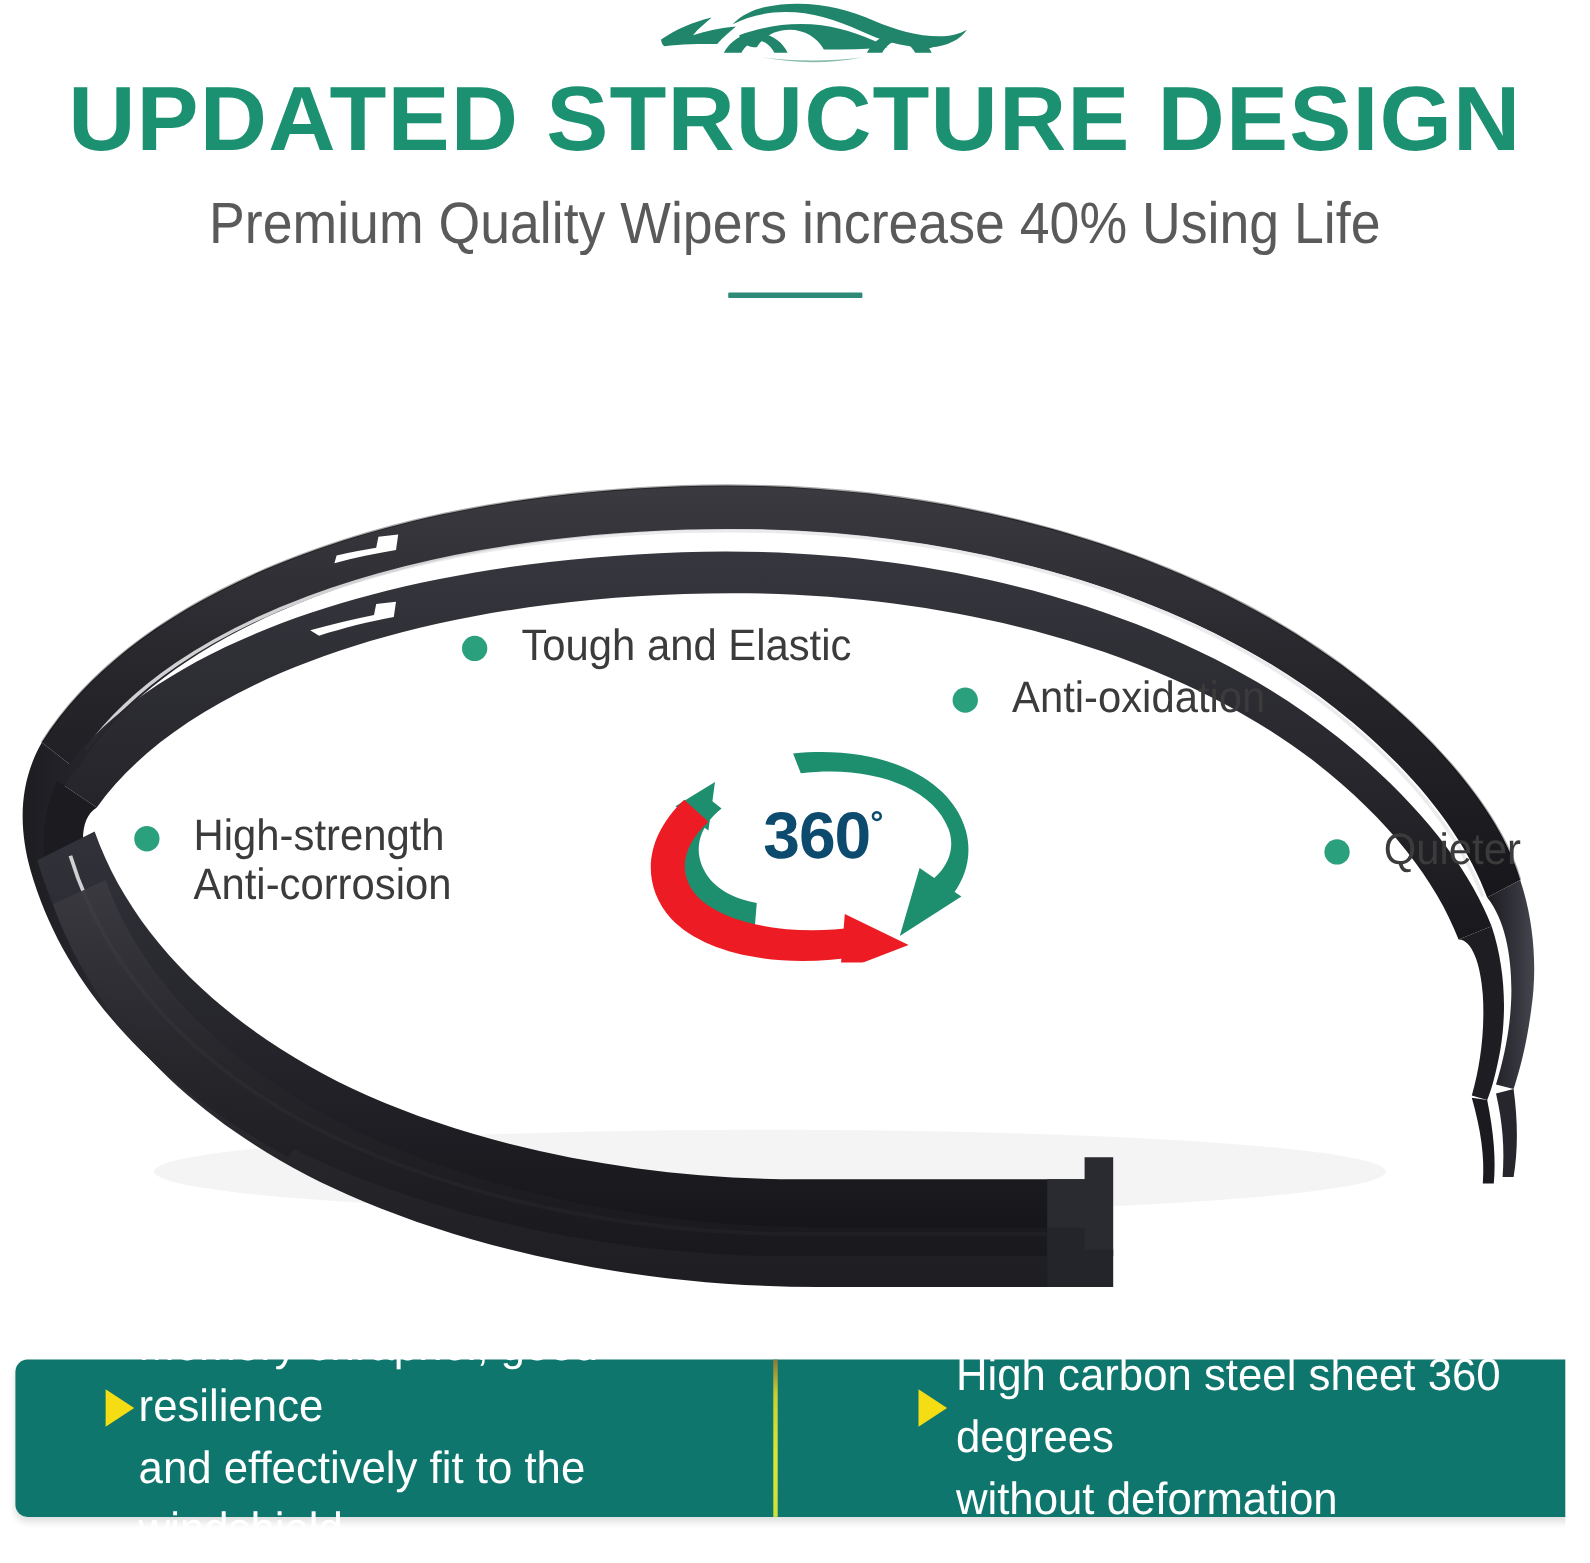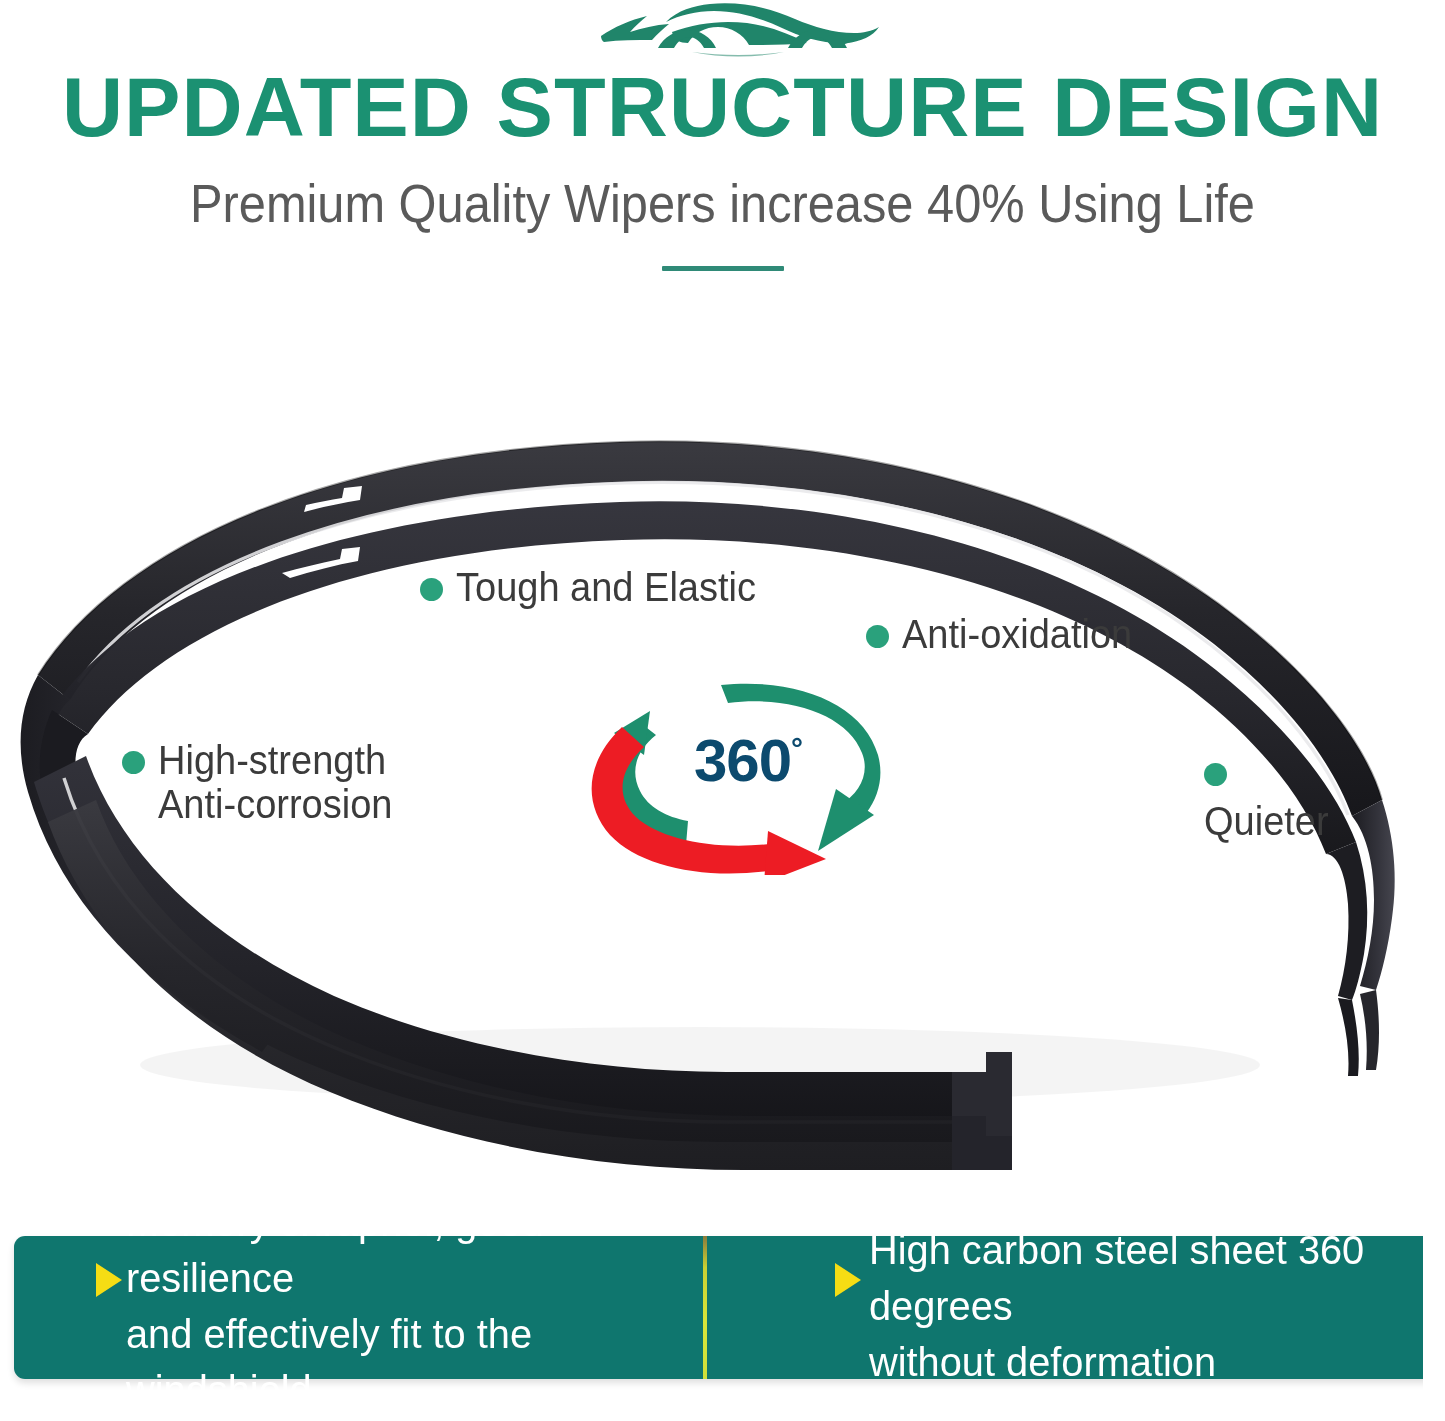--- a/index.html
+++ b/index.html
@@ -76,21 +76,21 @@
     width: 1445px;
     height: 880px;
   }
   .stage svg { display: block; }
 
   
   .callout {
     position: absolute;
     display: flex;
     align-items: flex-start;
-    gap: 13px;
+    gap: 31px;
   }
   .callout .dot {
     flex: 0 0 auto;
     width: 23px;
     height: 23px;
     border-radius: 50%;
     background: #2aa17c;
     margin-top: 13px;
   }
   .callout .ctext {
@@ -98,21 +98,21 @@
     font-size: 40px;
     line-height: 44px;
     color: #3b3b3b;
     transform: scaleX(0.95);
     transform-origin: left center;
     white-space: pre-line;
   }
   #callout-tough      { left: 420px;  top: 565px; }
   #callout-anti-ox    { left: 866px;  top: 565px; margin-top: 47px; }
   #callout-highstr    { left: 122px;  top: 738px; }
-  #callout-quieter    { left: 1204px; top: 750px; flex-direction: column; }
+  #callout-quieter    { left: 1204px; top: 750px; }
 
   
   .badge360 {
     position: absolute;
     left: 578px;
     top: 655px;
     width: 340px;
     height: 220px;
   }
   .badge360 .label {

